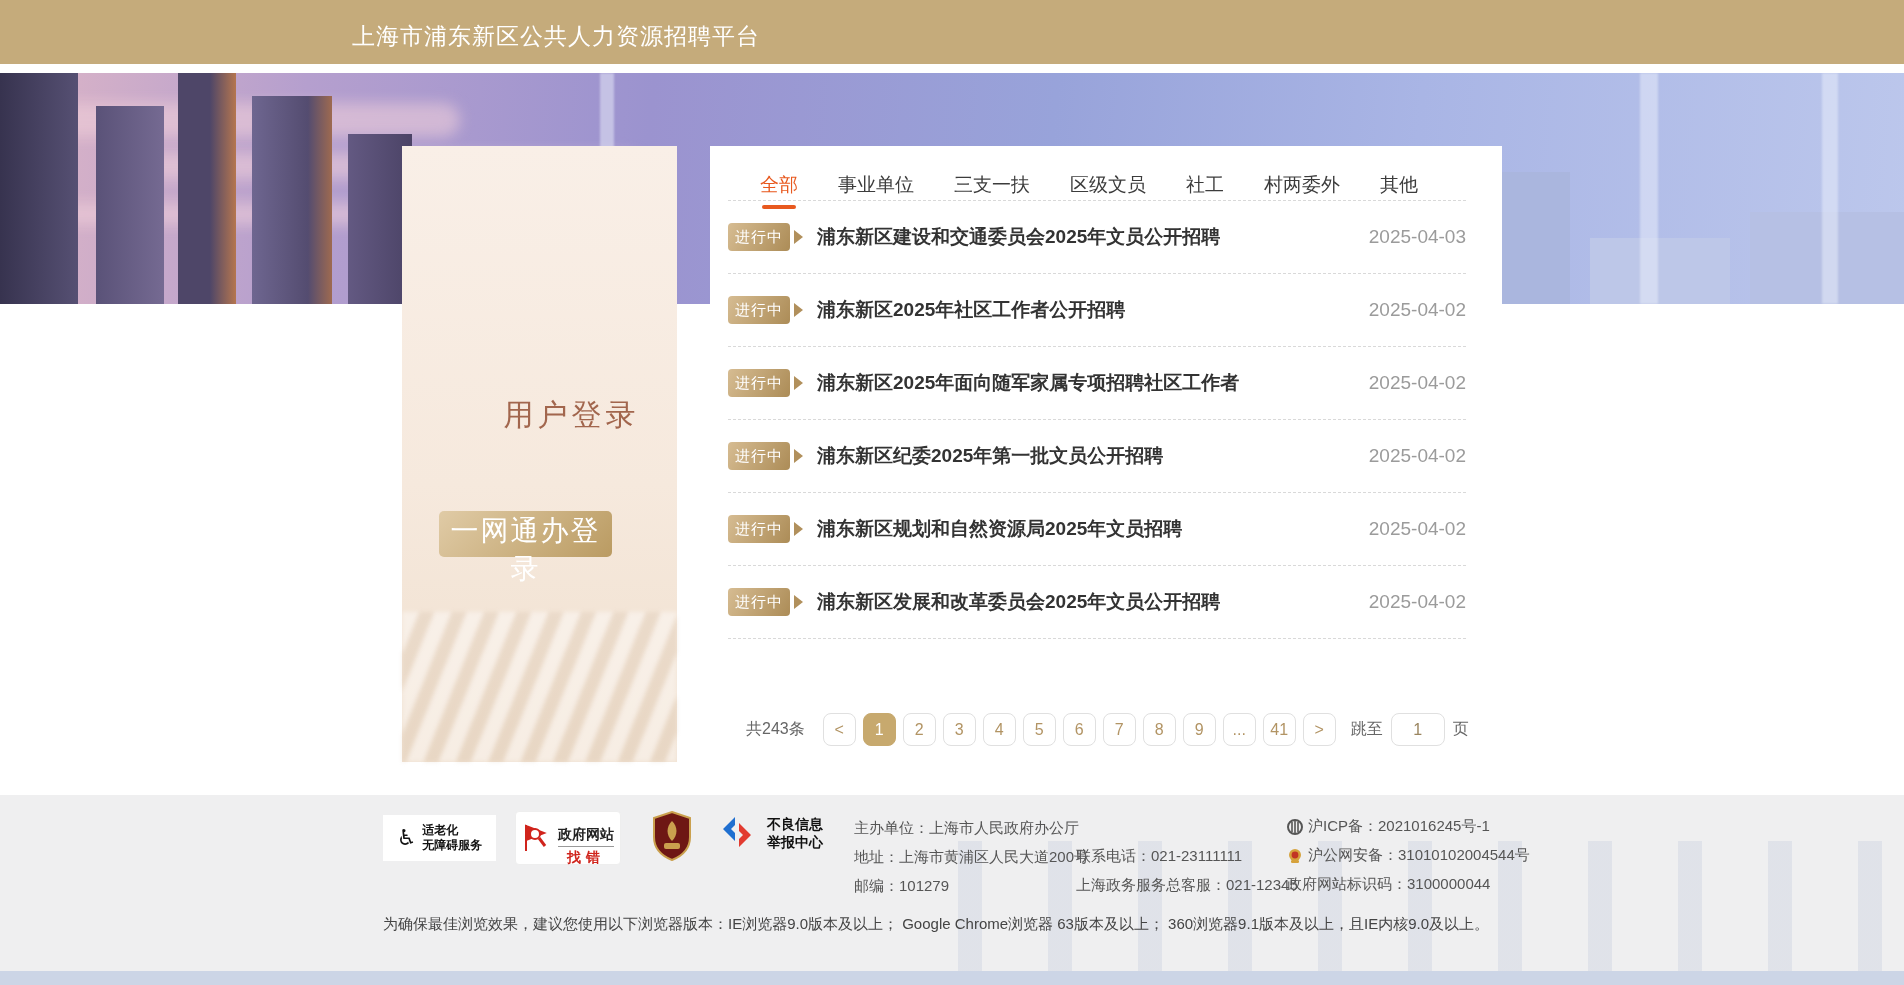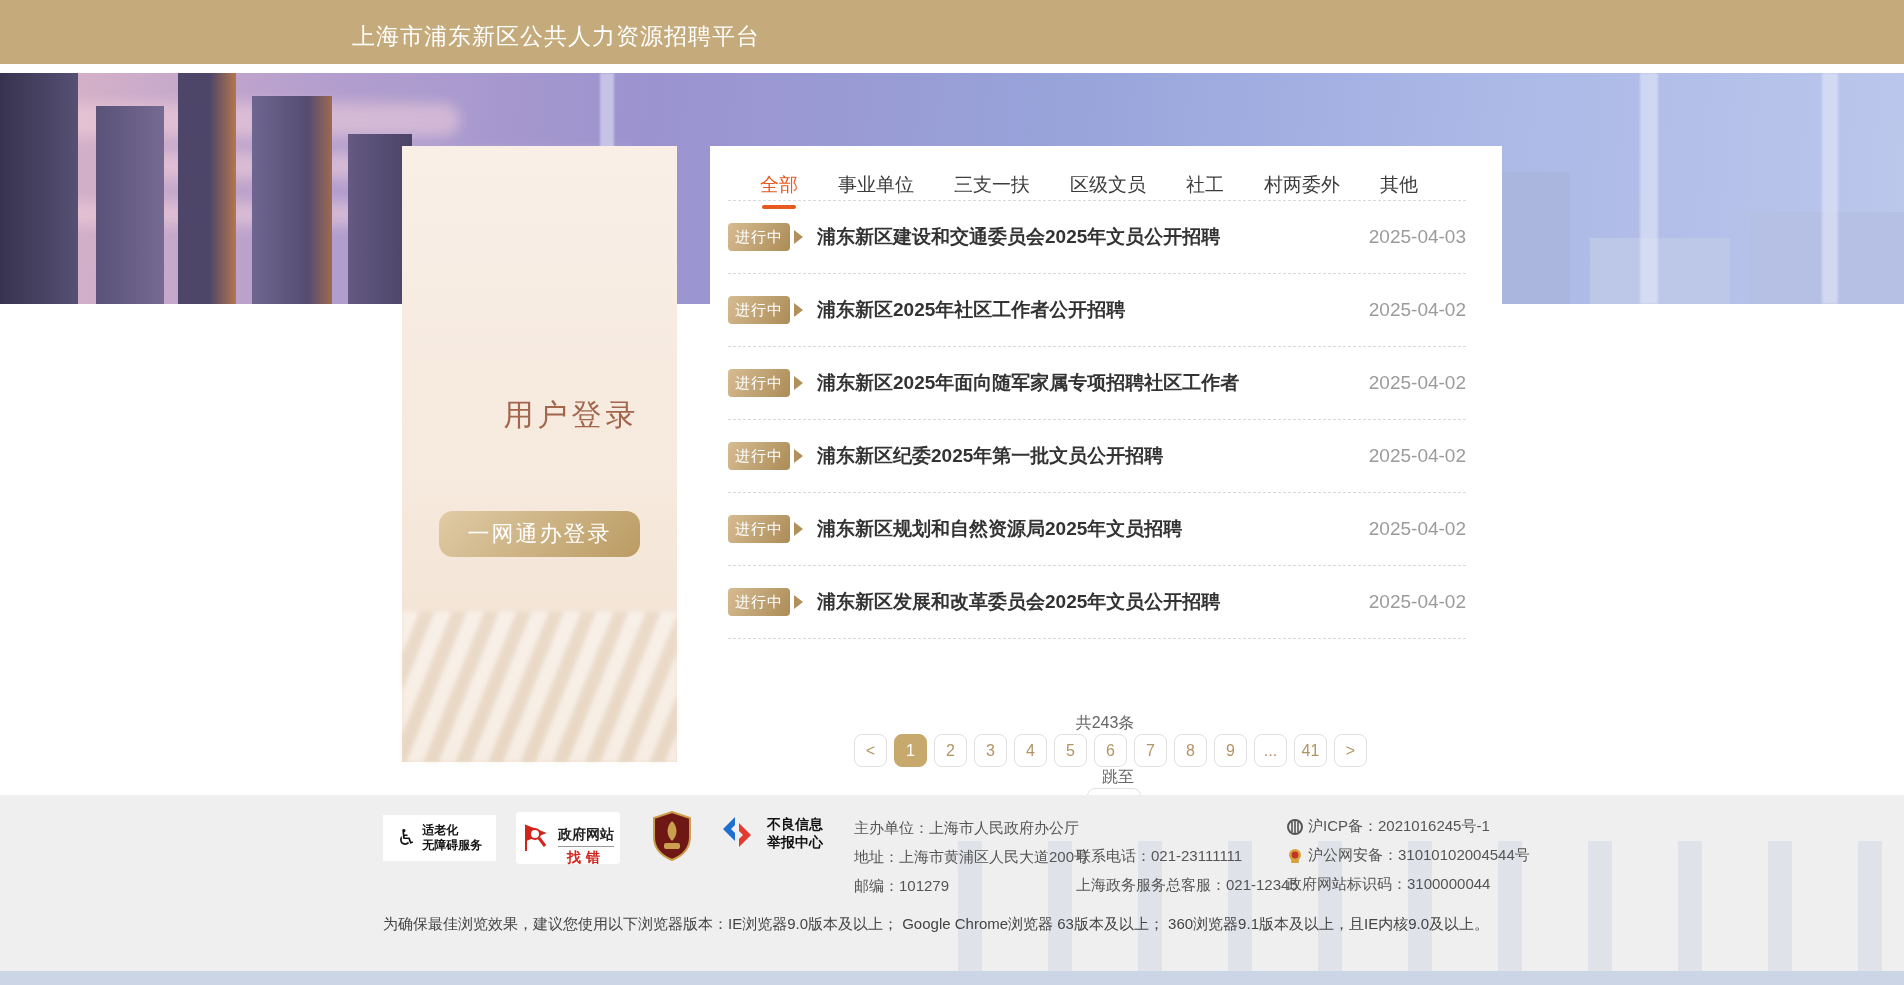--- a/index.html
+++ b/index.html
@@ -31,40 +31,40 @@
   .wb2{left:1640px;width:18px;}
   .wb3{left:1822px;width:16px;}
 
   
   .login{position:absolute;left:402px;top:146px;width:275px;height:616px;
     background:linear-gradient(180deg,#f9efe7 0%,#f6e9dd 55%,#f0e0cf 100%);}
   .login-kb{position:absolute;left:0;bottom:0;width:275px;height:150px;opacity:.5;
     background:repeating-linear-gradient(112deg,rgba(255,255,255,.85) 0 16px,rgba(206,184,160,.45) 16px 30px);filter:blur(2px);}
   .login-title{position:absolute;left:0;top:249px;width:275px;text-align:center;
     font-size:30px;color:#a2664d;letter-spacing:4px;font-weight:500;padding-left:32px;}
-  .login-btn{position:absolute;left:37px;top:365px;width:201px;height:46px;border:none;border-radius:14px;
-    background:linear-gradient(135deg,#e0cba6,#ba9b62);color:#fff;font-size:22px;letter-spacing:2px;cursor:pointer;
+  .login-btn{position:absolute;left:37px;top:365px;width:173px;height:46px;border:none;border-radius:5px;
+    background:linear-gradient(135deg,#e0cba6,#ba9b62);color:#fff;font-size:28px;letter-spacing:2px;cursor:pointer;
     font-family:inherit;}
 
   
   .card{position:absolute;left:710px;top:146px;width:792px;height:616px;background:#fff;}
   .tabs{display:flex;gap:40px;padding:26px 0 0 50px;height:54px;box-sizing:border-box;}
   .tab{font-size:19px;color:#3c3c3c;cursor:pointer;text-align:center;}
   .tab.active{color:#e8591f;}
   .tab.active::after{content:"";display:block;width:34px;height:4px;border-radius:2px;background:#e8591f;margin:7px auto 0;}
   .list{margin:0 36px 0 18px;border-top:1px dashed #d9d9d9;}
   .row{height:72px;display:flex;align-items:center;border-bottom:1px dashed #d9d9d9;cursor:pointer;}
   .badge{width:62px;height:28px;border-radius:4px;background:linear-gradient(120deg,#d6bc92,#ac8c57);
     color:#fff;font-size:15px;letter-spacing:1px;display:flex;align-items:center;justify-content:center;flex:none;}
   .badge-arrow{width:0;height:0;border-left:9px solid #b1905c;border-top:7px solid transparent;border-bottom:7px solid transparent;margin-left:4px;flex:none;}
   .row-title{margin-left:14px;font-size:19px;font-weight:bold;color:#333;white-space:nowrap;}
   .row-date{margin-left:auto;font-size:19px;color:#9b9b9b;}
 
   
-  .pagination{position:absolute;left:36px;top:567px;right:20px;display:flex;align-items:center;flex-direction:column;}
+  .pagination{position:absolute;left:36px;top:567px;right:20px;display:flex;align-items:center;}
   .pg-total{font-size:16px;color:#666;margin-right:18px;}
   .pg-btn{min-width:33px;height:33px;box-sizing:border-box;border:1px solid #e0e0e0;border-radius:8px;background:#fff;
     color:#b29464;font-size:16px;display:flex;align-items:center;justify-content:center;margin-right:7px;cursor:pointer;}
   .pg-btn.active{background:#c7a96e;color:#fff;border-color:#c7a96e;}
   .pg-jump{font-size:16px;color:#666;margin-left:8px;}
   .pg-input{width:54px;height:33px;box-sizing:border-box;border:1px solid #e0e0e0;border-radius:8px;text-align:center;
     color:#9a855f;font-size:16px;margin:0 8px;font-family:inherit;}
 
   
   .footer{position:absolute;left:0;top:795px;width:1904px;height:190px;background:#efeff0;}

